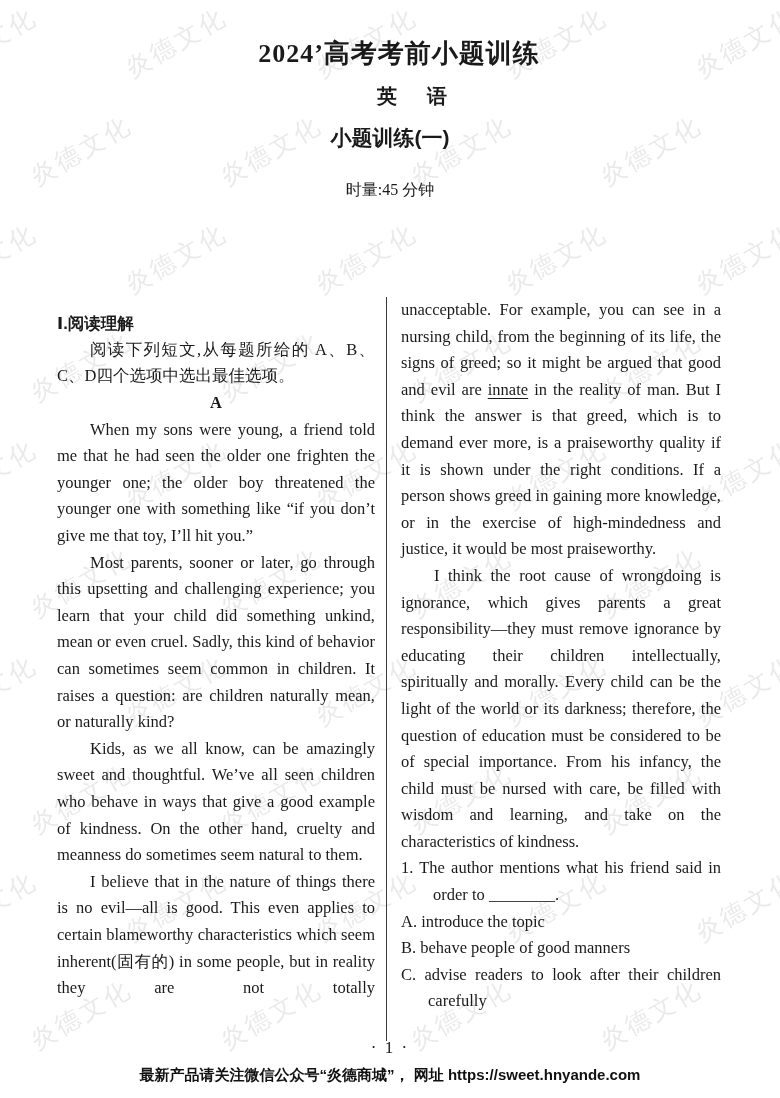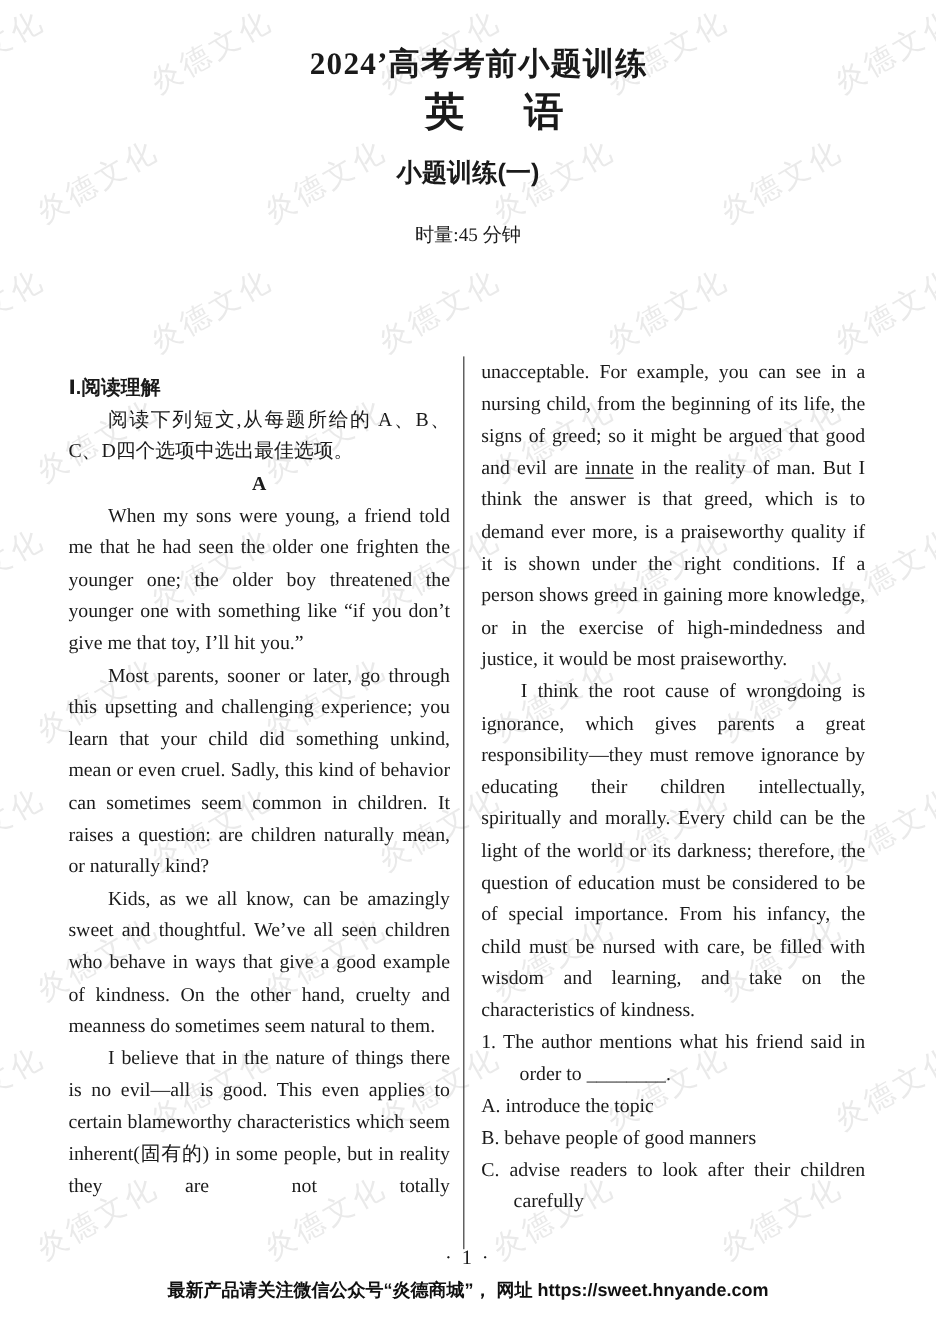--- a/index.html
+++ b/index.html
@@ -18,22 +18,22 @@
     font-size:25px;letter-spacing:3px;white-space:nowrap;
     color:rgba(125,125,125,0.16);
     transform:rotate(-30deg);
     pointer-events:none;
   }
   .hdr-title{
     padding-top:36px;text-align:center;
     font-size:26px;font-weight:bold;letter-spacing:1px;padding-left:18px;
   }
   .hdr-subject{
-    text-align:center;
-    font-size:33px;font-weight:bold;white-space:pre;padding-left:44px;
+    margin-top:12px;text-align:center;
+    font-size:20px;font-weight:bold;white-space:pre;padding-left:44px;
   }
   .hdr-subtitle{
     margin-top:14px;text-align:center;
     font-family:"Liberation Sans","DejaVu Sans",sans-serif;
     font-size:21px;font-weight:bold;
   }
   .hdr-duration{margin-top:28px;text-align:center;font-size:16px;}
   .fields{
     display:flex;justify-content:center;gap:42px;
     margin-top:40px;font-size:16px;

